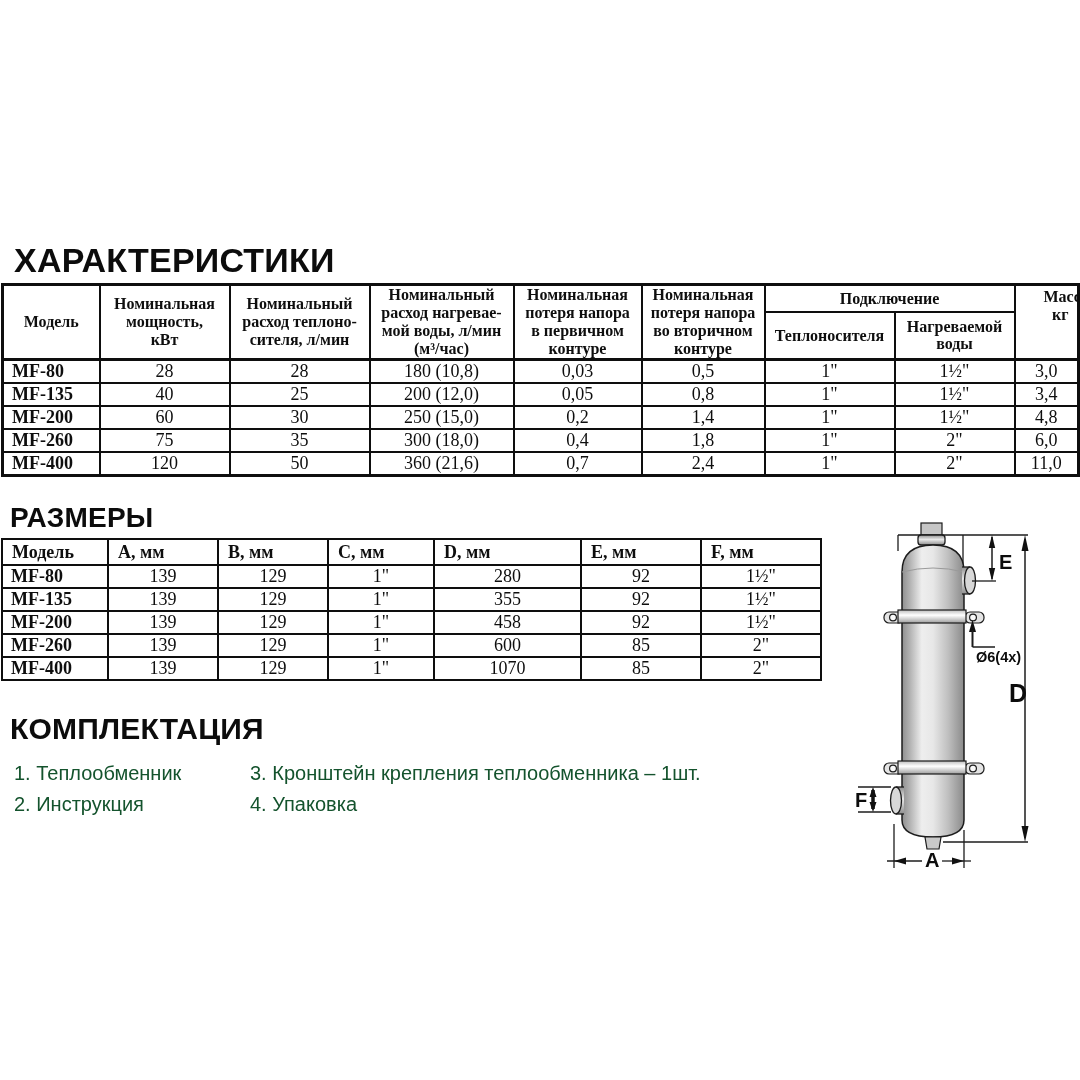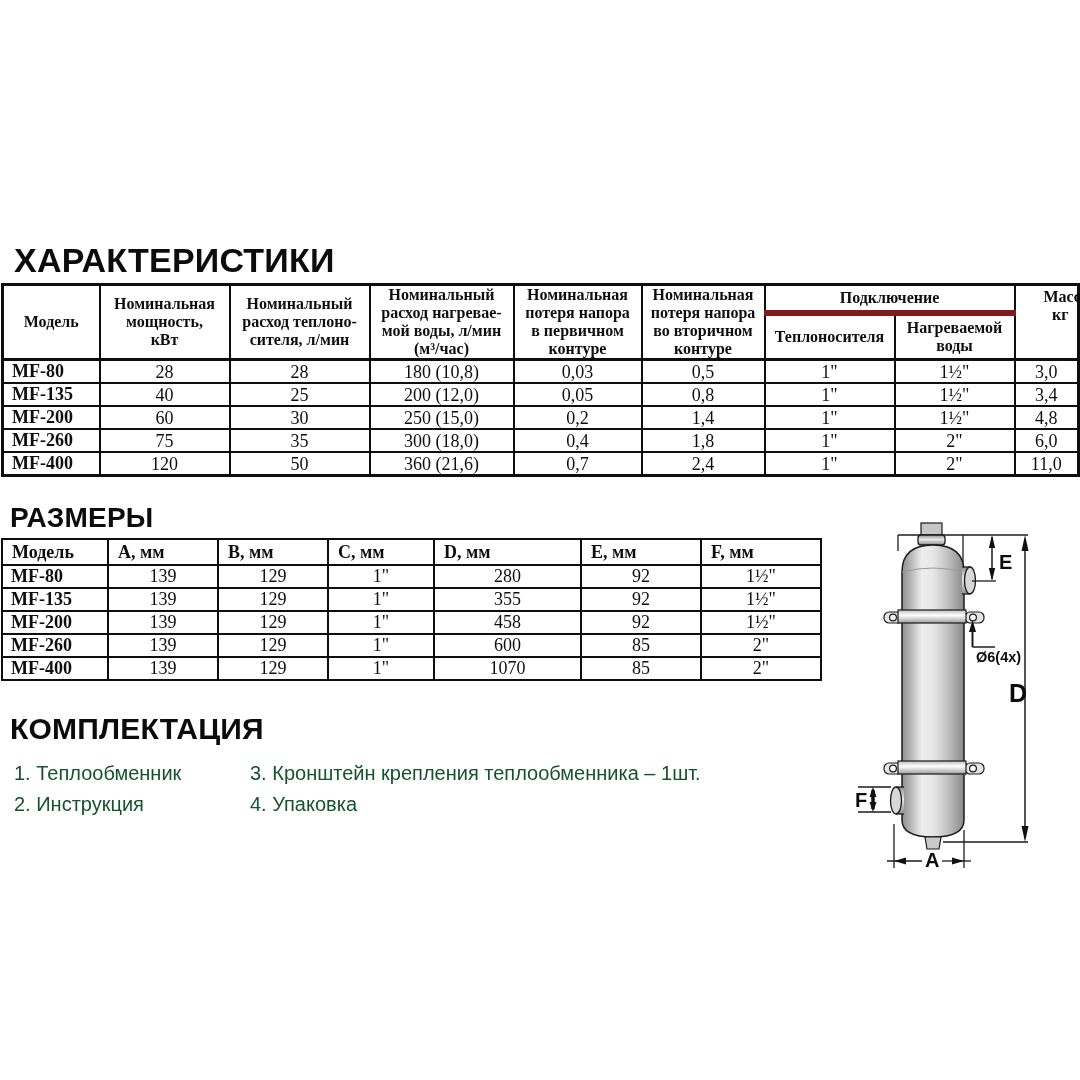--- a/index.html
+++ b/index.html
@@ -15,21 +15,21 @@
   #h-dims  { left:10px; top:502px; font-size:28px; }
   #h-pkg   { left:10px; top:712px; font-size:30px; }
 
   table { border-collapse:collapse; table-layout:fixed; position:absolute; background:#fff; }
   th, td { padding:0; color:#0e0e0e; overflow:hidden; }
 
   
   #t1 { left:1px; top:283px; width:1076px; border:3px solid #0e0e0e; }
   #t1 th, #t1 td { border:2px solid #0e0e0e; text-align:center; white-space:pre-line; }
   #t1 thead th { font-size:16px; line-height:1.12; font-weight:700; vertical-align:middle; border-bottom:3px solid #0e0e0e; }
-  #t1 thead th.conn { height:24px; border-bottom:6px solid #7f1d1d; }
+  #t1 thead th.conn { height:24px; border-bottom:1px solid #7f1d1d; }
   #t1 thead tr.sub th { height:42px; }
   #t1 thead th.vtop { vertical-align:top; padding-top:2px;padding-left:28px; }
   #t1 tbody tr { height:21px; }
   #t1 tbody th { text-align:left; padding-left:8px; font-size:18px; font-weight:700; }
   #t1 tbody td { font-size:18px; line-height:1; }
 
   
   #t2 { left:1px; top:538px; width:819px; border:2.5px solid #0e0e0e; }
   #t2 th, #t2 td { border:2px solid #0e0e0e; }
   #t2 thead th { text-align:left; padding-left:9px; font-size:18px; font-weight:700; height:24px; }

